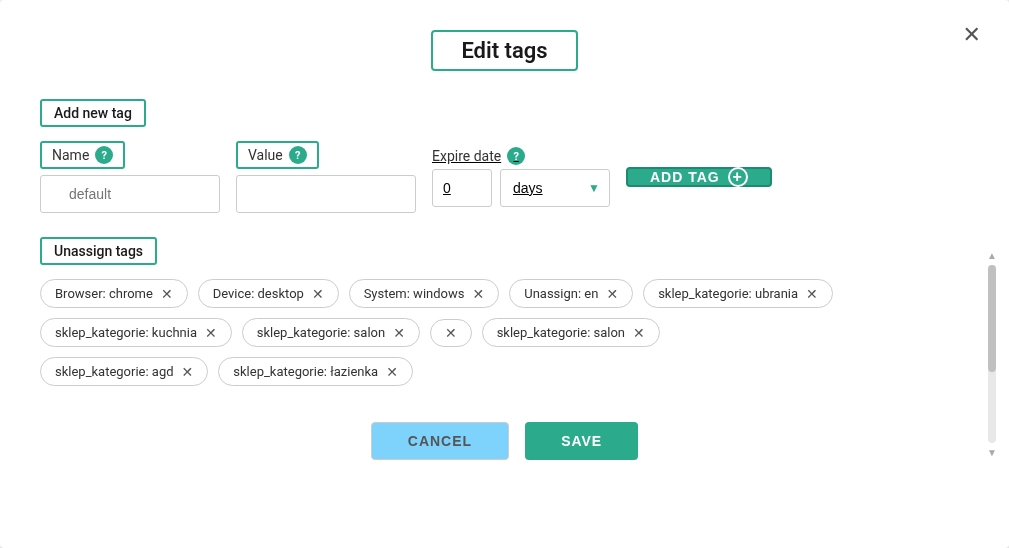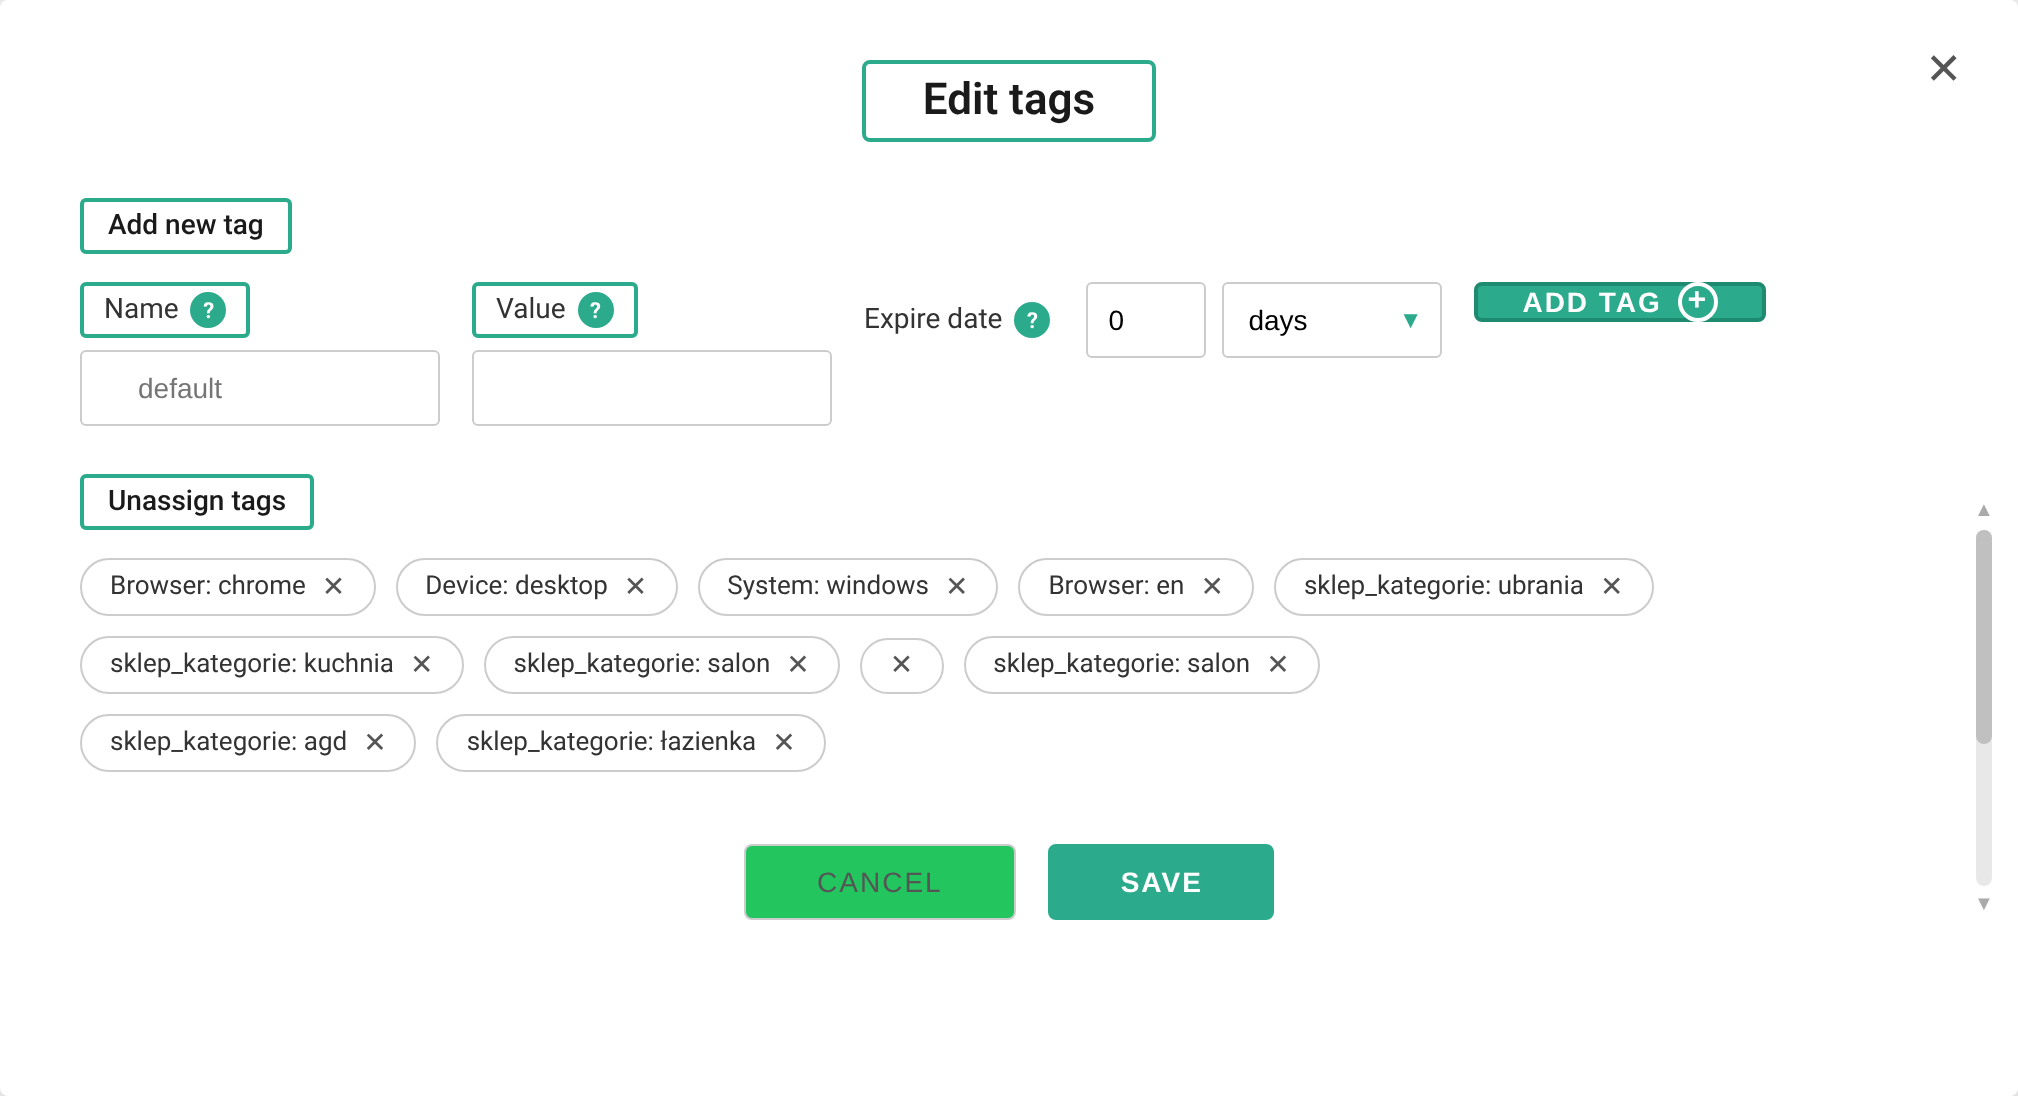--- a/index.html
+++ b/index.html
@@ -50,21 +50,21 @@
       border: 2px solid #2bab8c;
       color: #1a1a1a;
       font-size: 14px;
       font-weight: 500;
       padding: 4px 12px;
       border-radius: 3px;
       margin-bottom: 14px;
     }
     .form-row {
       display: flex;
-      align-items: flex-start;
+      align-items: center;
       gap: 16px;
       margin-bottom: 24px;
     }
     .field-group {
       display: flex;
       flex-direction: column;
       gap: 6px;
     }
     .field-label {
       font-size: 14px;
@@ -95,22 +95,23 @@
       padding: 8px 28px;
       font-size: 14px;
       color: #999;
       outline: none;
       height: 38px;
     }
     .name-input { width: 180px; }
     .value-input { width: 180px; }
     .expire-group {
       display: flex;
-      flex-direction: row;
-      gap: 18px;
+      flex-direction: column;
+      gap: 4px;
+      text-decoration: underline;
     }
     .expire-label {
       font-size: 14px;
       color: #333;
       display: flex;
       align-items: center;
       gap: 6px;
     }
     .expire-row {
       display: flex;
@@ -241,25 +242,25 @@
       top: 0;
     }
     .footer {
       display: flex;
       justify-content: center;
       gap: 16px;
       margin-top: 36px;
     }
     .cancel-btn {
       border: 1px solid #ccc;
-      background: #22c55e;
+      background: #7dd3fc;
       color: #555;
       padding: 10px 36px;
       font-size: 14px;
-      font-weight: 400;
+      font-weight: 700;
       letter-spacing: 1px;
       border-radius: 4px;
       cursor: pointer;
     }
     .save-btn {
       background: #2bab8c;
       color: white;
       border: none;
       padding: 10px 36px;
       font-size: 14px;
@@ -337,21 +338,21 @@
         </div>
         <div class="tag-chip">
           <span>Device: desktop</span>
           <span class="tag-remove">✕</span>
         </div>
         <div class="tag-chip">
           <span>System: windows</span>
           <span class="tag-remove">✕</span>
         </div>
         <div class="tag-chip">
-          <span>Browser: en</span>
+          <span>Unassign: en</span>
           <span class="tag-remove">✕</span>
         </div>
         <div class="tag-chip">
           <span>sklep_kategorie: ubrania</span>
           <span class="tag-remove">✕</span>
         </div>
       </div>
 
       <div class="tags-row">
         <div class="tag-chip">

